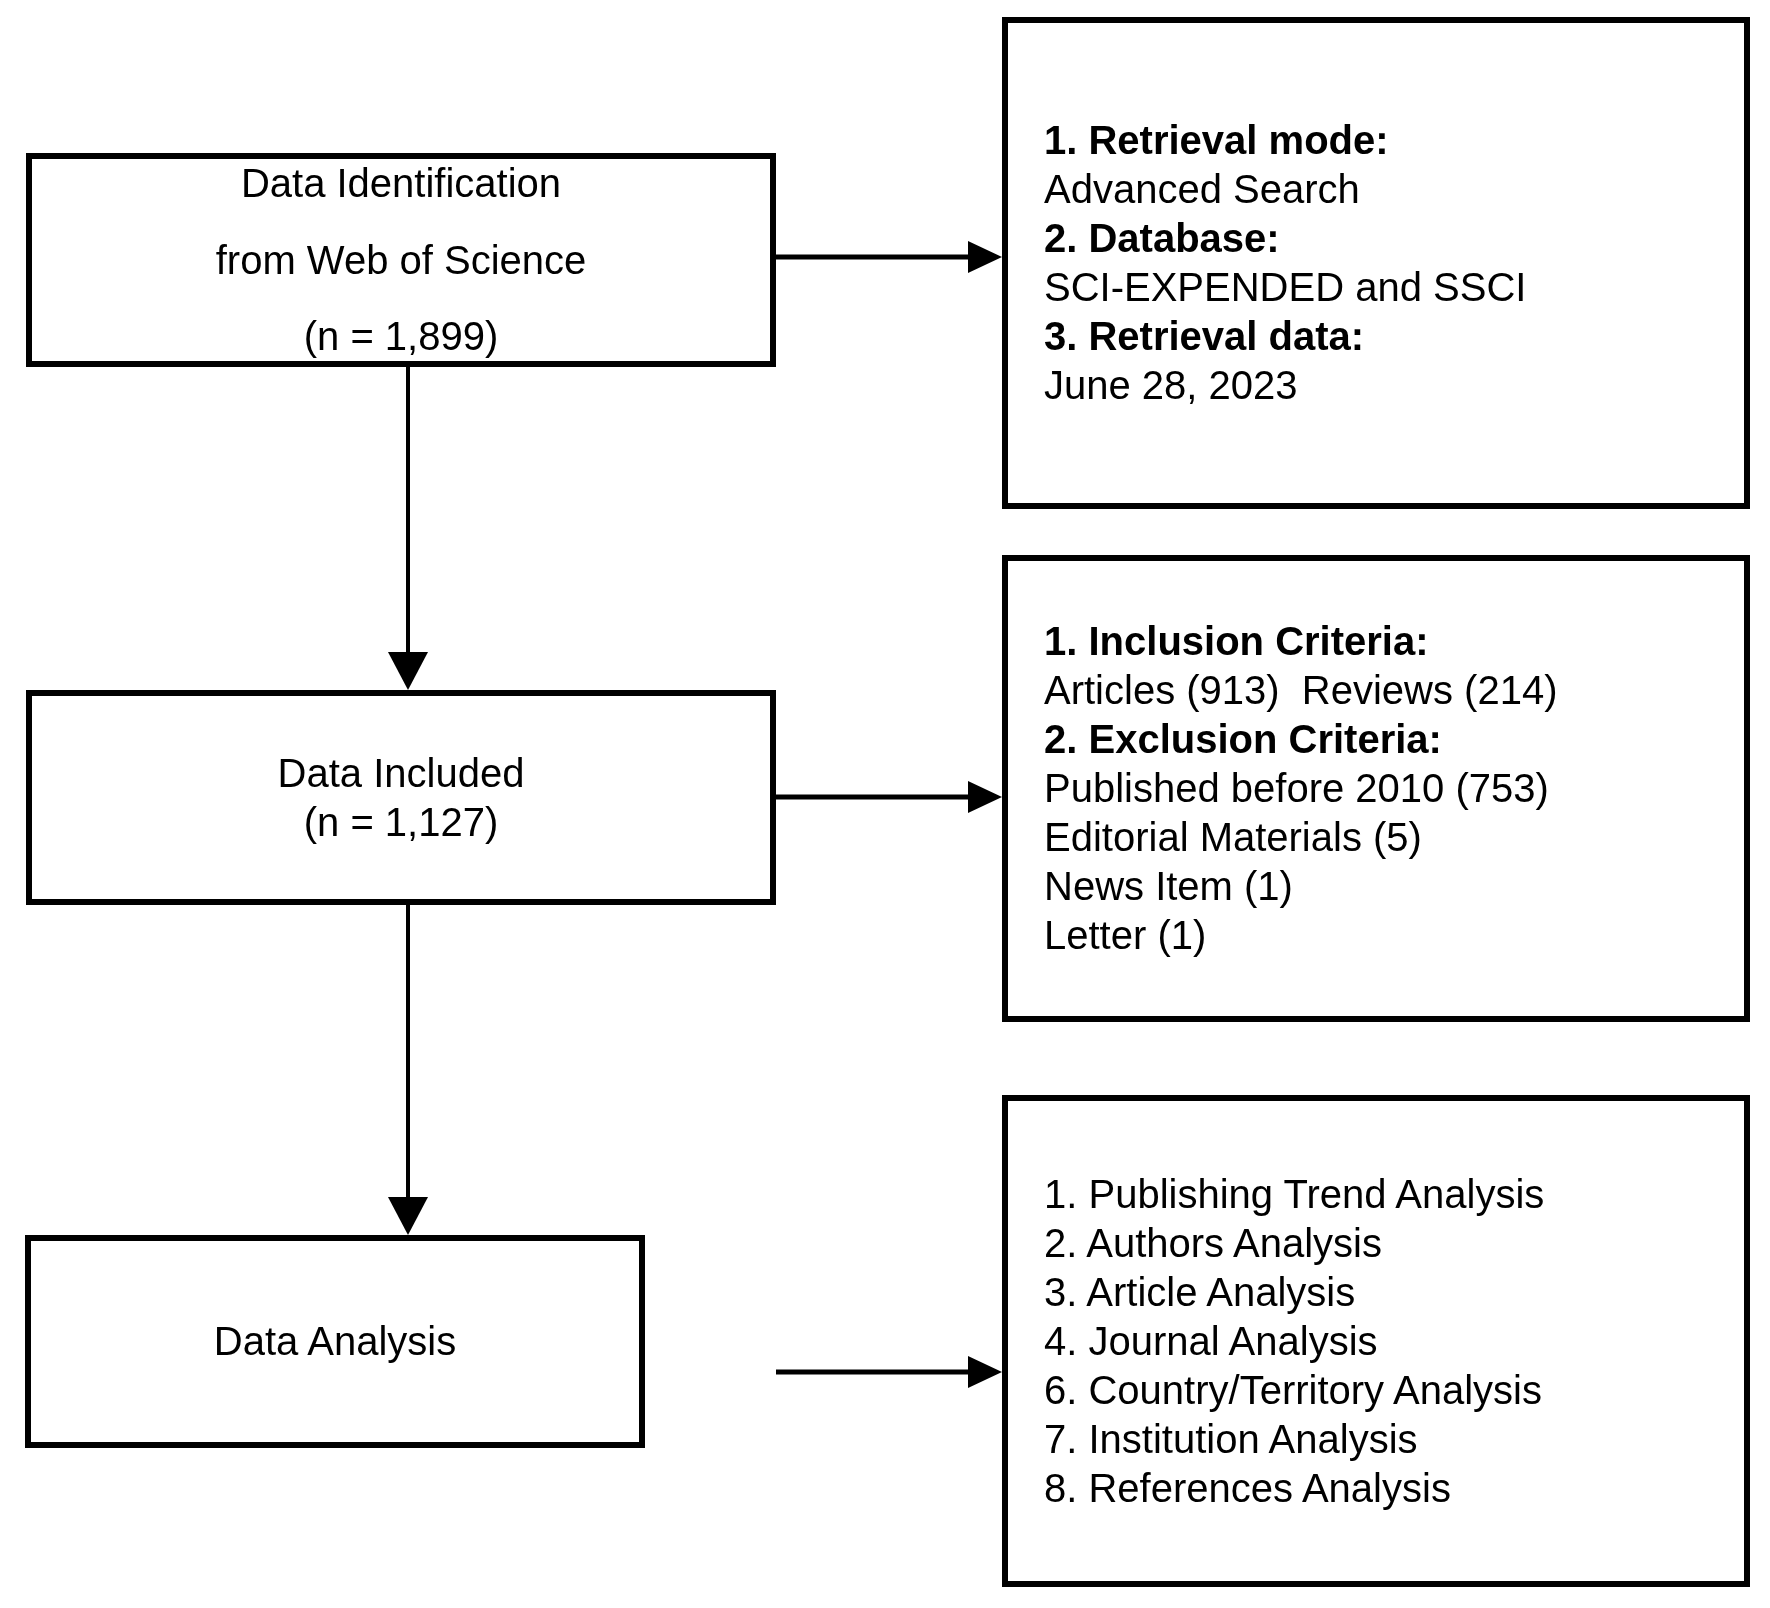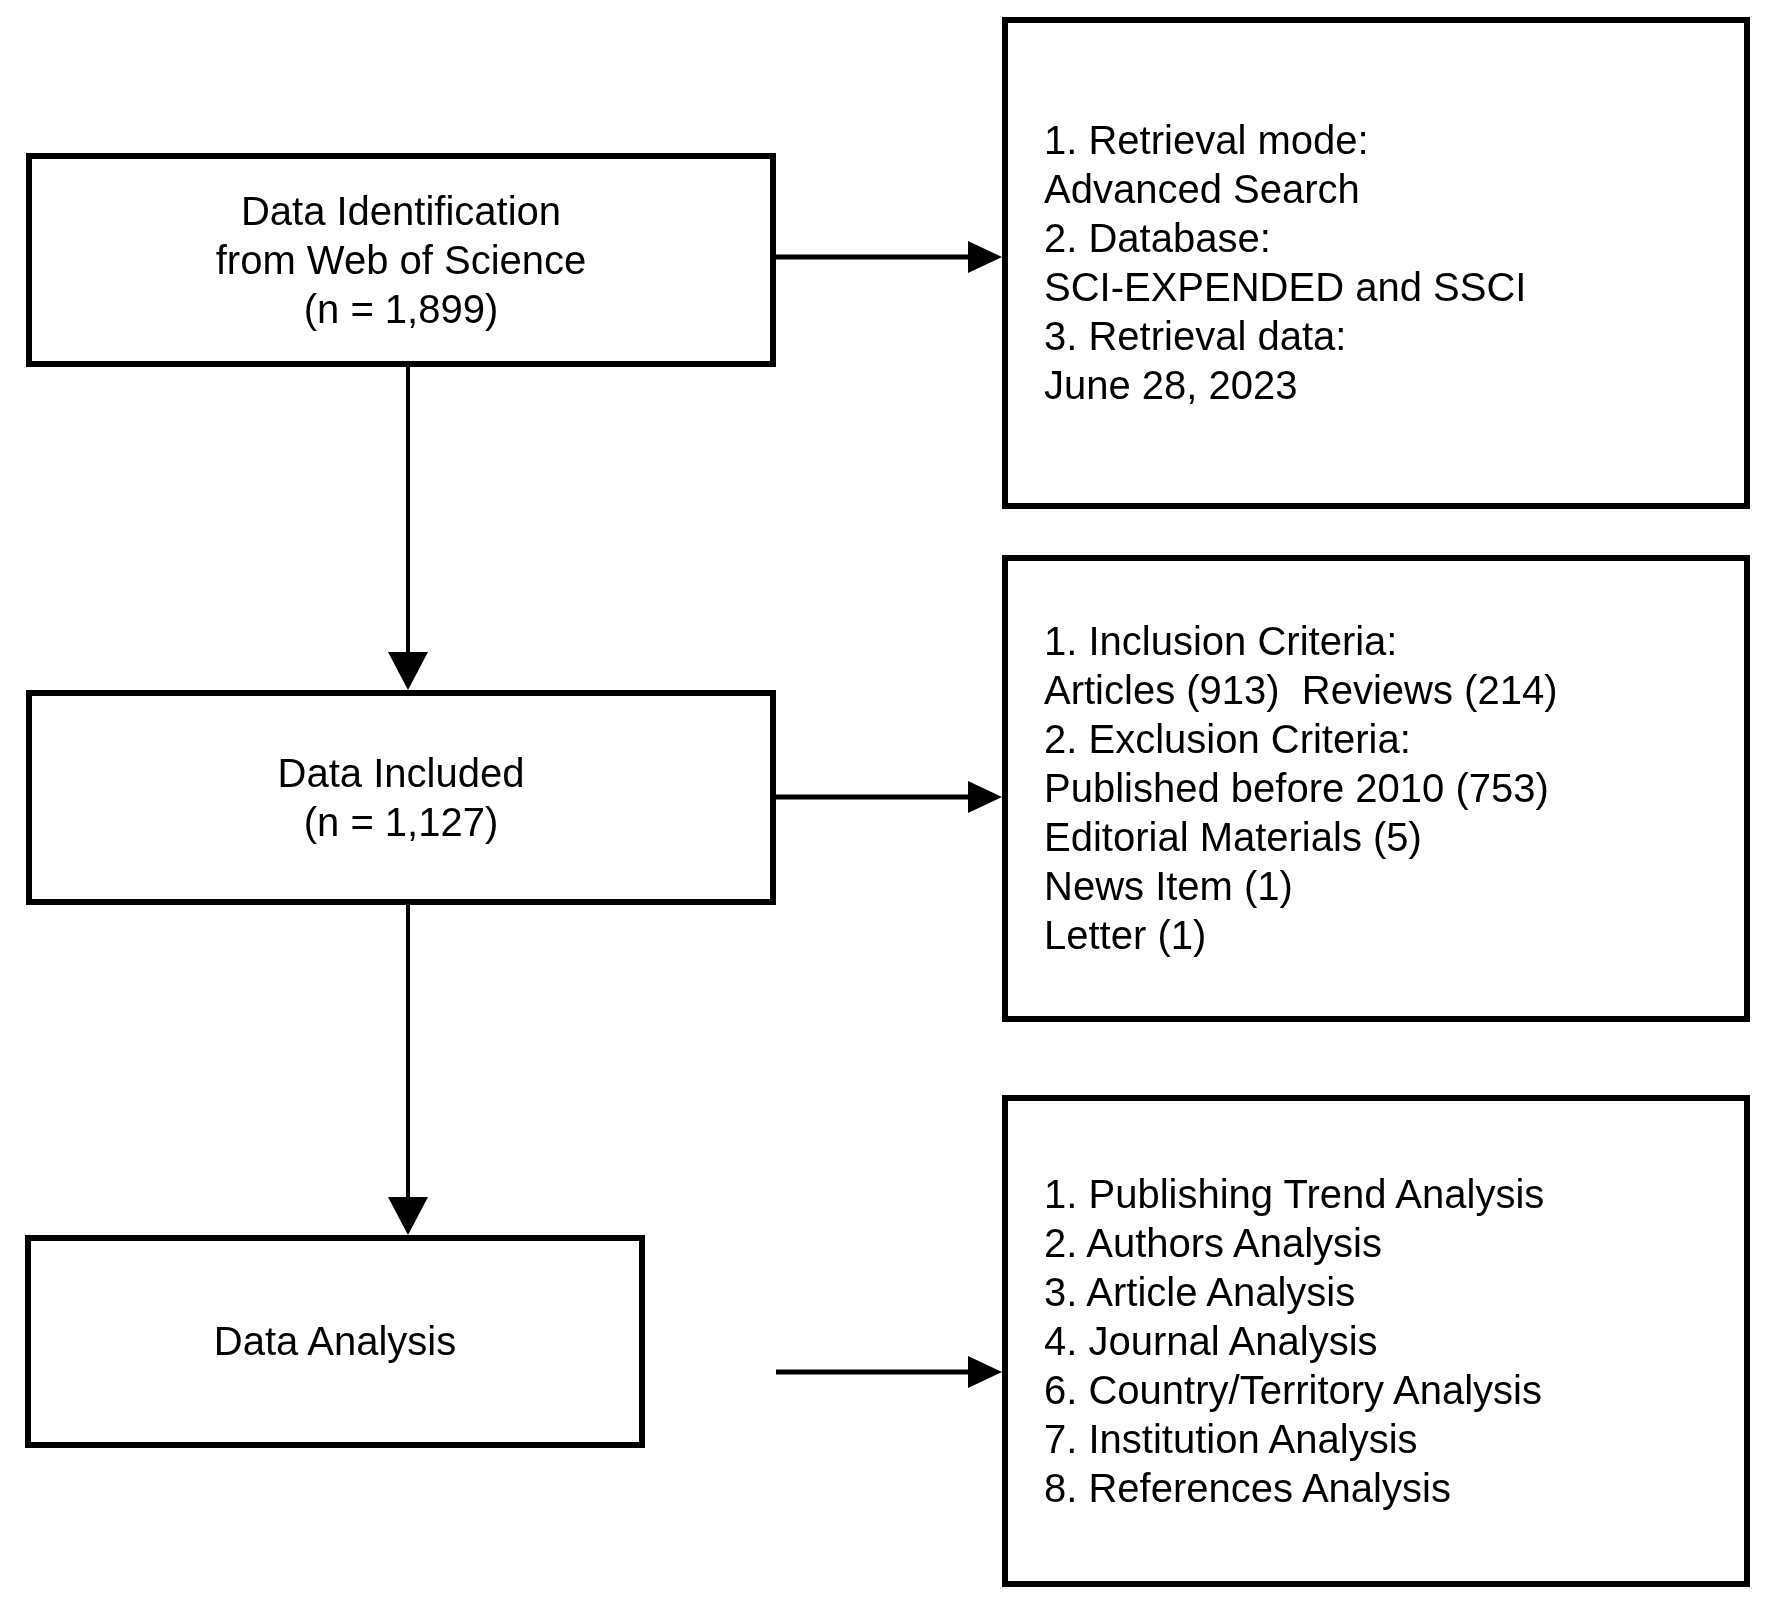--- a/index.html
+++ b/index.html
@@ -21,22 +21,22 @@
     flex-direction: column;
     justify-content: center;
   }
   .left-box { align-items: center; text-align: center; }
   .right-box { padding-left: 36px; padding-right: 8px; align-items: flex-start; text-align: left; }
   .box-line {
     font-size: 40px;
     line-height: 49px;
     white-space: pre;
   }
-  .bold { font-weight: normal; }
-  #box-l1 { left: 26px;   top: 153px;  width: 750px; height: 214px; }
+  .bold { font-weight: bold; }
+  #box-l1 { left: 26px;   top: 153px;  width: 750px; height: 214px; justify-content: space-between; }
   #box-l2 { left: 26px;   top: 690px;  width: 750px; height: 215px; }
   #box-l3 { left: 25px;   top: 1235px; width: 620px; height: 213px; }
   #box-r1 { left: 1002px; top: 17px;   width: 748px; height: 492px; }
   #box-r2 { left: 1002px; top: 555px;  width: 748px; height: 467px; }
   #box-r3 { left: 1002px; top: 1095px; width: 748px; height: 492px; }
   .arrow-layer {
     position: absolute;
     left: 0; top: 0;
     width: 1770px;
     height: 1608px;

